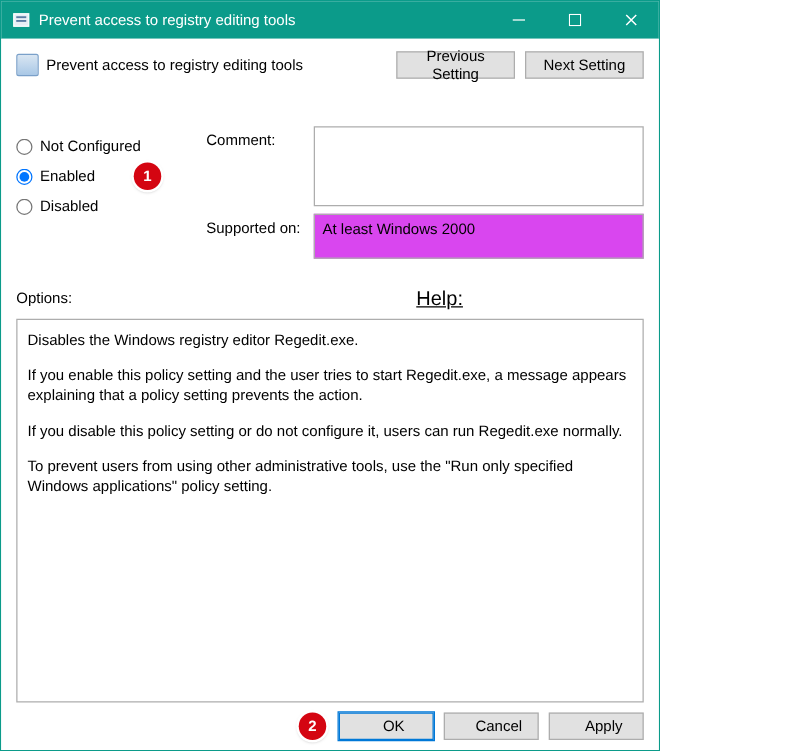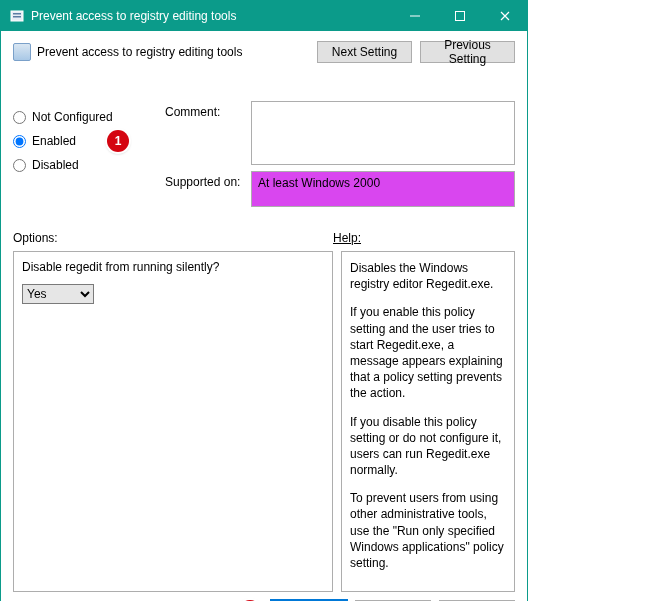--- a/index.html
+++ b/index.html
@@ -62,21 +62,21 @@
       flex:1; height:64px; border:1px solid #adadad; background:#fff;
       padding:4px; font-family:inherit; font-size:12px; resize:none;
       overflow-y:scroll;
     }
     .supported-box {
       flex:1; height:36px; border:1px solid #adadad; background:#d946ef;
       padding:4px 6px; font-size:12px; overflow-y:scroll;
     }
     .mid-labels { display:flex; margin-top:18px; margin-bottom:6px; }
     .mid-labels .opt-label { width:320px; font-size:12px; }
-    .mid-labels .help-label { font-size:12px;text-decoration:underline; }
+    .mid-labels .help-label { font-size:16px;text-decoration:underline; }
     .panels { display:flex; gap:8px; flex:1; min-height:0; }
     .panel {
       border:1px solid #adadad; background:#fff; padding:8px; font-size:12px;
       overflow:auto;
     }
     .options-panel { width:320px; }
     .help-panel { flex:1; overflow-y:scroll; }
     .help-panel p { margin-bottom:12px; line-height:1.35; }
     .opt-question { margin-bottom:10px; }
     select.opt-select {
@@ -125,22 +125,22 @@
           <path d="M1 1 L9 9 M9 1 L1 9" stroke="#fff" stroke-width="1.2"></path>
         </svg>
     </div>
   </div>
 
   <div class="content">
 
     <div class="toprow">
       <span class="policy-icon"></span>
       <span class="policy-title">Prevent access to registry editing tools</span>
+      <button class="btn">Previous Setting</button>
       <button class="btn">Next Setting</button>
-      <button class="btn">Previous Setting</button>
     </div>
 
     <div class="config-area">
       <div class="state-col">
         <label class="radio-row">
           <input type="radio" name="state" style="">
           <span>Not Configured</span>
         </label>
         <label class="radio-row">
           <input type="radio" name="state" checked="" style="">
@@ -163,27 +163,20 @@
         </div>
       </div>
     </div>
 
     <div class="mid-labels">
       <div class="opt-label">Options:</div>
       <div class="help-label">Help:</div>
     </div>
 
     <div class="panels">
-      <div class="panel options-panel">
-        <div class="opt-question">Disable regedit from running silently?</div>
-        <select class="opt-select">
-          <option>Yes</option>
-          <option>No</option>
-        </select>
-      </div>
       <div class="panel help-panel">
         <p>Disables the Windows registry editor Regedit.exe.</p>
         <p>If you enable this policy setting and the user tries to start Regedit.exe, a message appears explaining that a policy setting prevents the action.</p>
         <p>If you disable this policy setting or do not configure it, users can run Regedit.exe normally.</p>
         <p>To prevent users from using other administrative tools, use the "Run only specified Windows applications" policy setting.</p>
       </div>
     </div>
 
     <div class="footer">
       <div class="footer-wrap">

